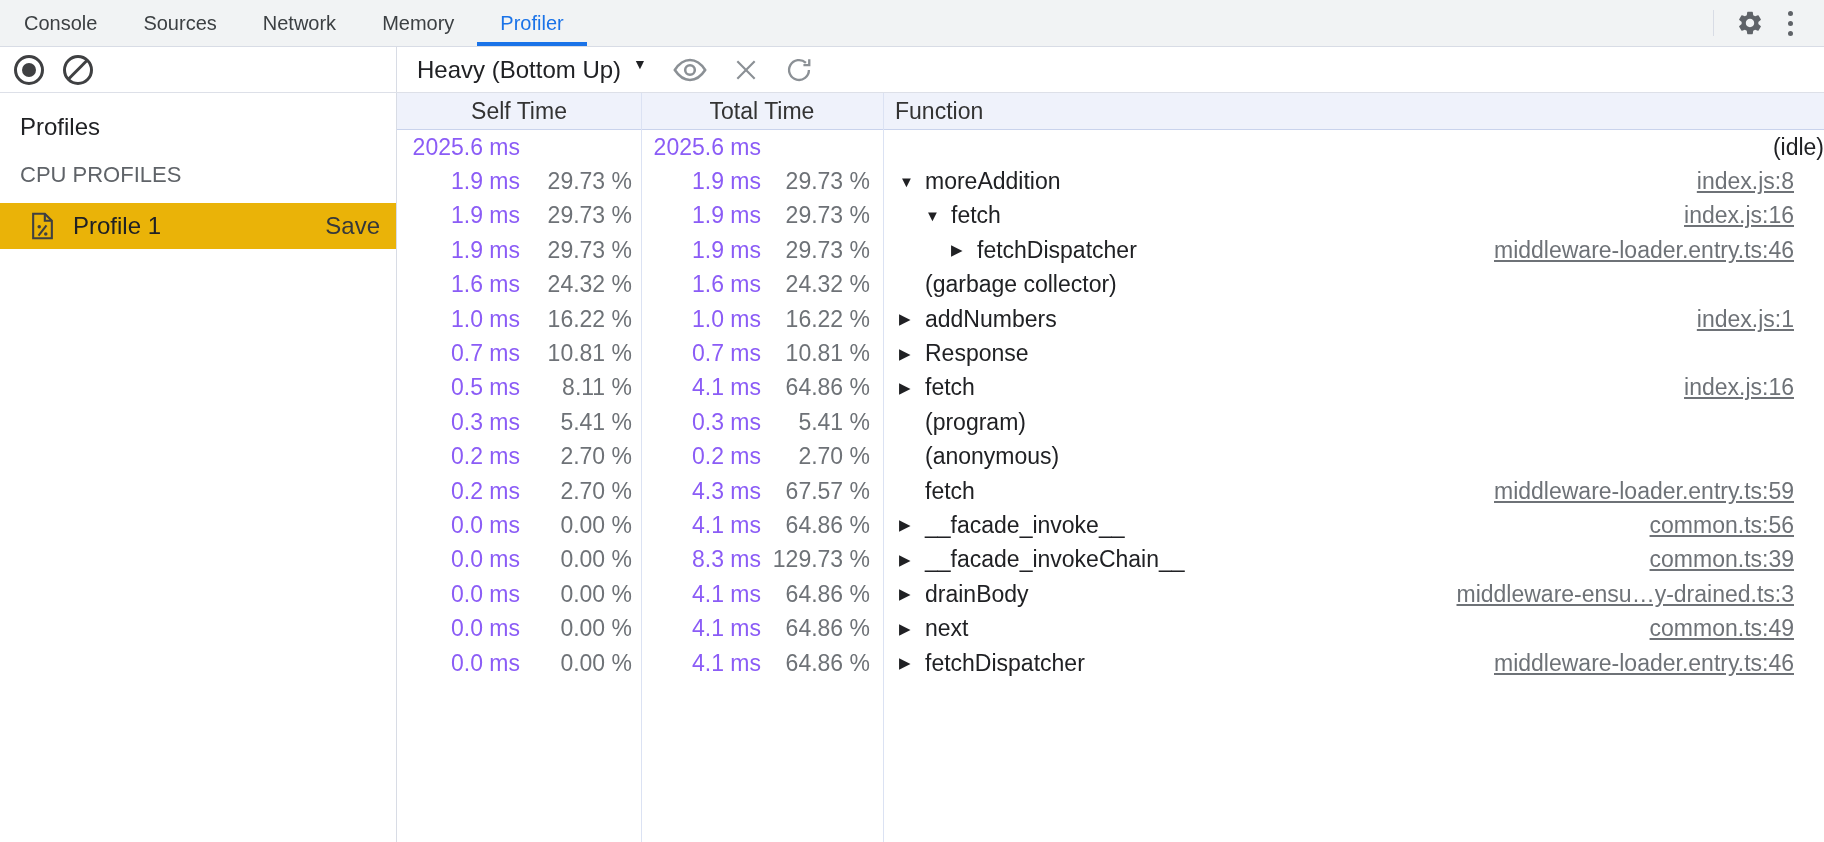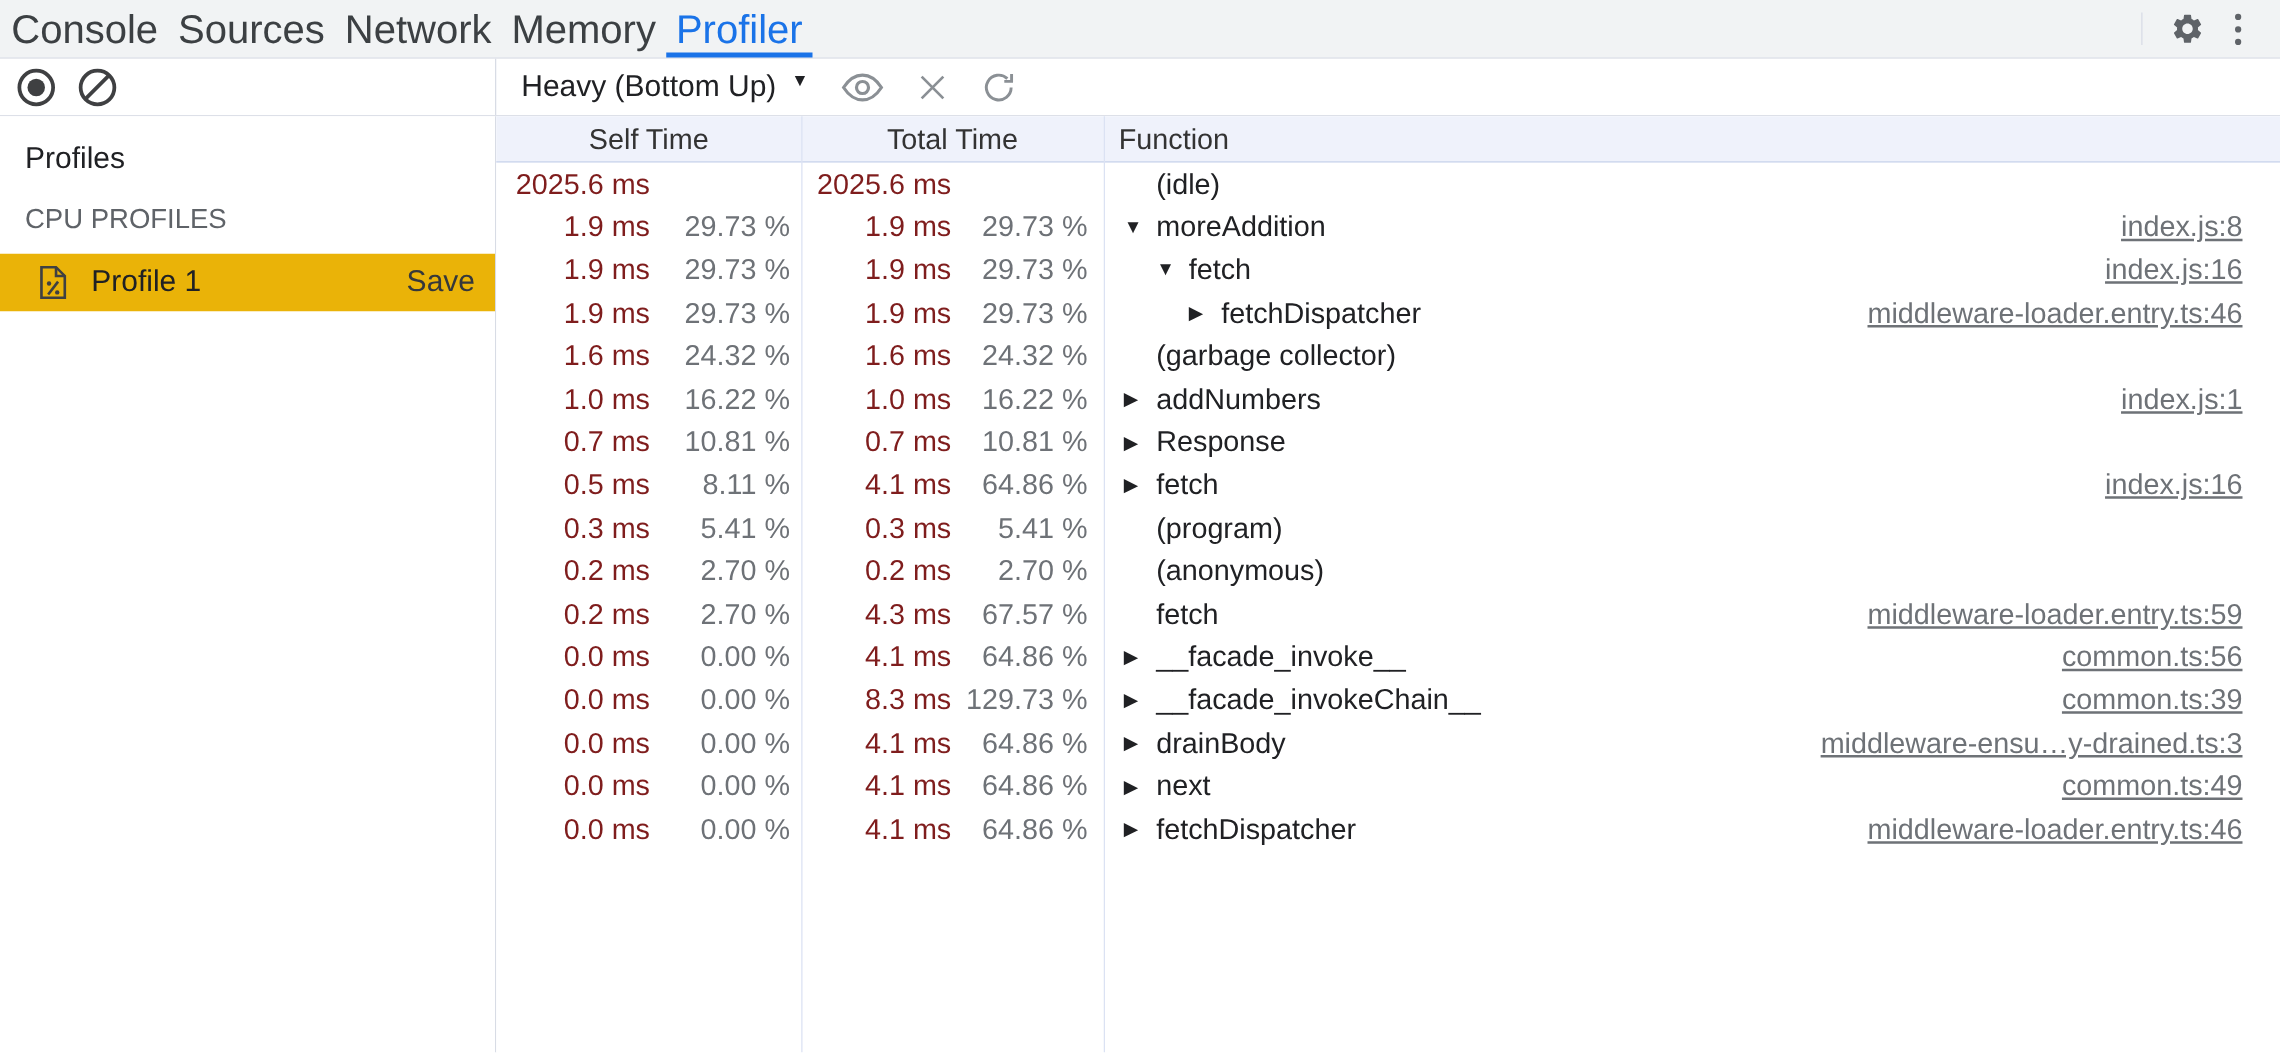--- a/index.html
+++ b/index.html
@@ -5,21 +5,21 @@
   * { margin:0; padding:0; box-sizing:border-box; }
   html,body { width:1824px; height:842px; overflow:hidden; background:#fff;
               font-family:"Liberation Sans","DejaVu Sans",sans-serif; }
   .app { position:relative; width:1824px; height:842px; }
 
   
   .tabbar { position:absolute; left:0; top:0; width:1824px; height:47px;
             background:#f1f3f4; border-bottom:1px solid #d8dce5;
             display:flex; align-items:stretch; }
   .tabs { display:flex; align-items:stretch; padding-left:1px; }
-  .tab { display:flex; align-items:center; padding:0 8px; font-size:32px;
+  .tab { display:flex; align-items:center; padding:0 23px; font-size:20px;
          color:#3c4043; cursor:default; }
   .tab.active { color:#1a73e8; border-bottom:4px solid #1a73e8; padding-top:4px; }
   .tabbar-right { margin-left:auto; display:flex; align-items:center; padding-right:14px; }
   .tb-divider { width:1px; height:26px; background:#d8dce5; margin-right:16px; }
   .icon-btn { display:flex; align-items:center; justify-content:center;
               width:40px; height:40px; }
   .kebab { display:flex; flex-direction:column; gap:5px; align-items:center; }
   .kebab span { width:5px; height:5px; border-radius:50%; background:#5f6368; }
 
   
@@ -60,21 +60,21 @@
   .gh { display:flex; align-items:center; font-size:23px; color:#333; }
   .gh-self  { width:244px; justify-content:center; }
   .gh-total { width:242px; justify-content:center; }
   .gh-fn    { flex:1; padding-left:12px; }
 
   .rows { position:relative; z-index:1; }
   .row { display:flex; height:34.4px; align-items:center; }
   .cell { display:flex; align-items:center; height:100%; font-size:23px; }
   .c-self  { width:244px; justify-content:flex-end; padding-right:9px; }
   .c-total { width:242px; justify-content:flex-end; padding-right:13px; }
-  .ms  { width:120px; text-align:right; color:#7f1d1d; white-space:nowrap; }
+  .ms  { width:120px; text-align:right; color:#8b5cf6; white-space:nowrap; }
   .c-self .pct  { width:112px; text-align:right; color:#6e7277; white-space:nowrap; }
   .c-total .pct { width:109px; text-align:right; color:#6e7277; white-space:nowrap; }
   .c-fn { flex:1; }
   .arrow { display:inline-block; width:26px; font-size:15px; color:#202124; flex:0 0 26px; }
   .fn-name { color:#202124; white-space:nowrap; }
   .src-link { margin-left:auto; padding-right:30px; font-size:23px; color:#6e7277;
               text-decoration:underline; white-space:nowrap; cursor:pointer; }
   svg { display:block; }
 </style>
 </head>
@@ -166,21 +166,21 @@
       <div class="rows" id="rows">
   <div class="row">
     <div class="cell c-self">
       <span class="ms">2025.6 ms</span>
       <span class="pct"></span>
     </div>
     <div class="cell c-total">
       <span class="ms">2025.6 ms</span>
       <span class="pct"></span>
     </div>
-    <div class="cell c-fn" style="padding-left: 16px;">
+    <div class="cell c-fn" style="padding-left: 16px; justify-content: flex-end;">
       <span class="arrow"></span>
       <span class="fn-name">(idle)</span>
 
     </div>
   </div>
 
   <div class="row">
     <div class="cell c-self">
       <span class="ms">1.9 ms</span>
       <span class="pct">29.73 %</span>

